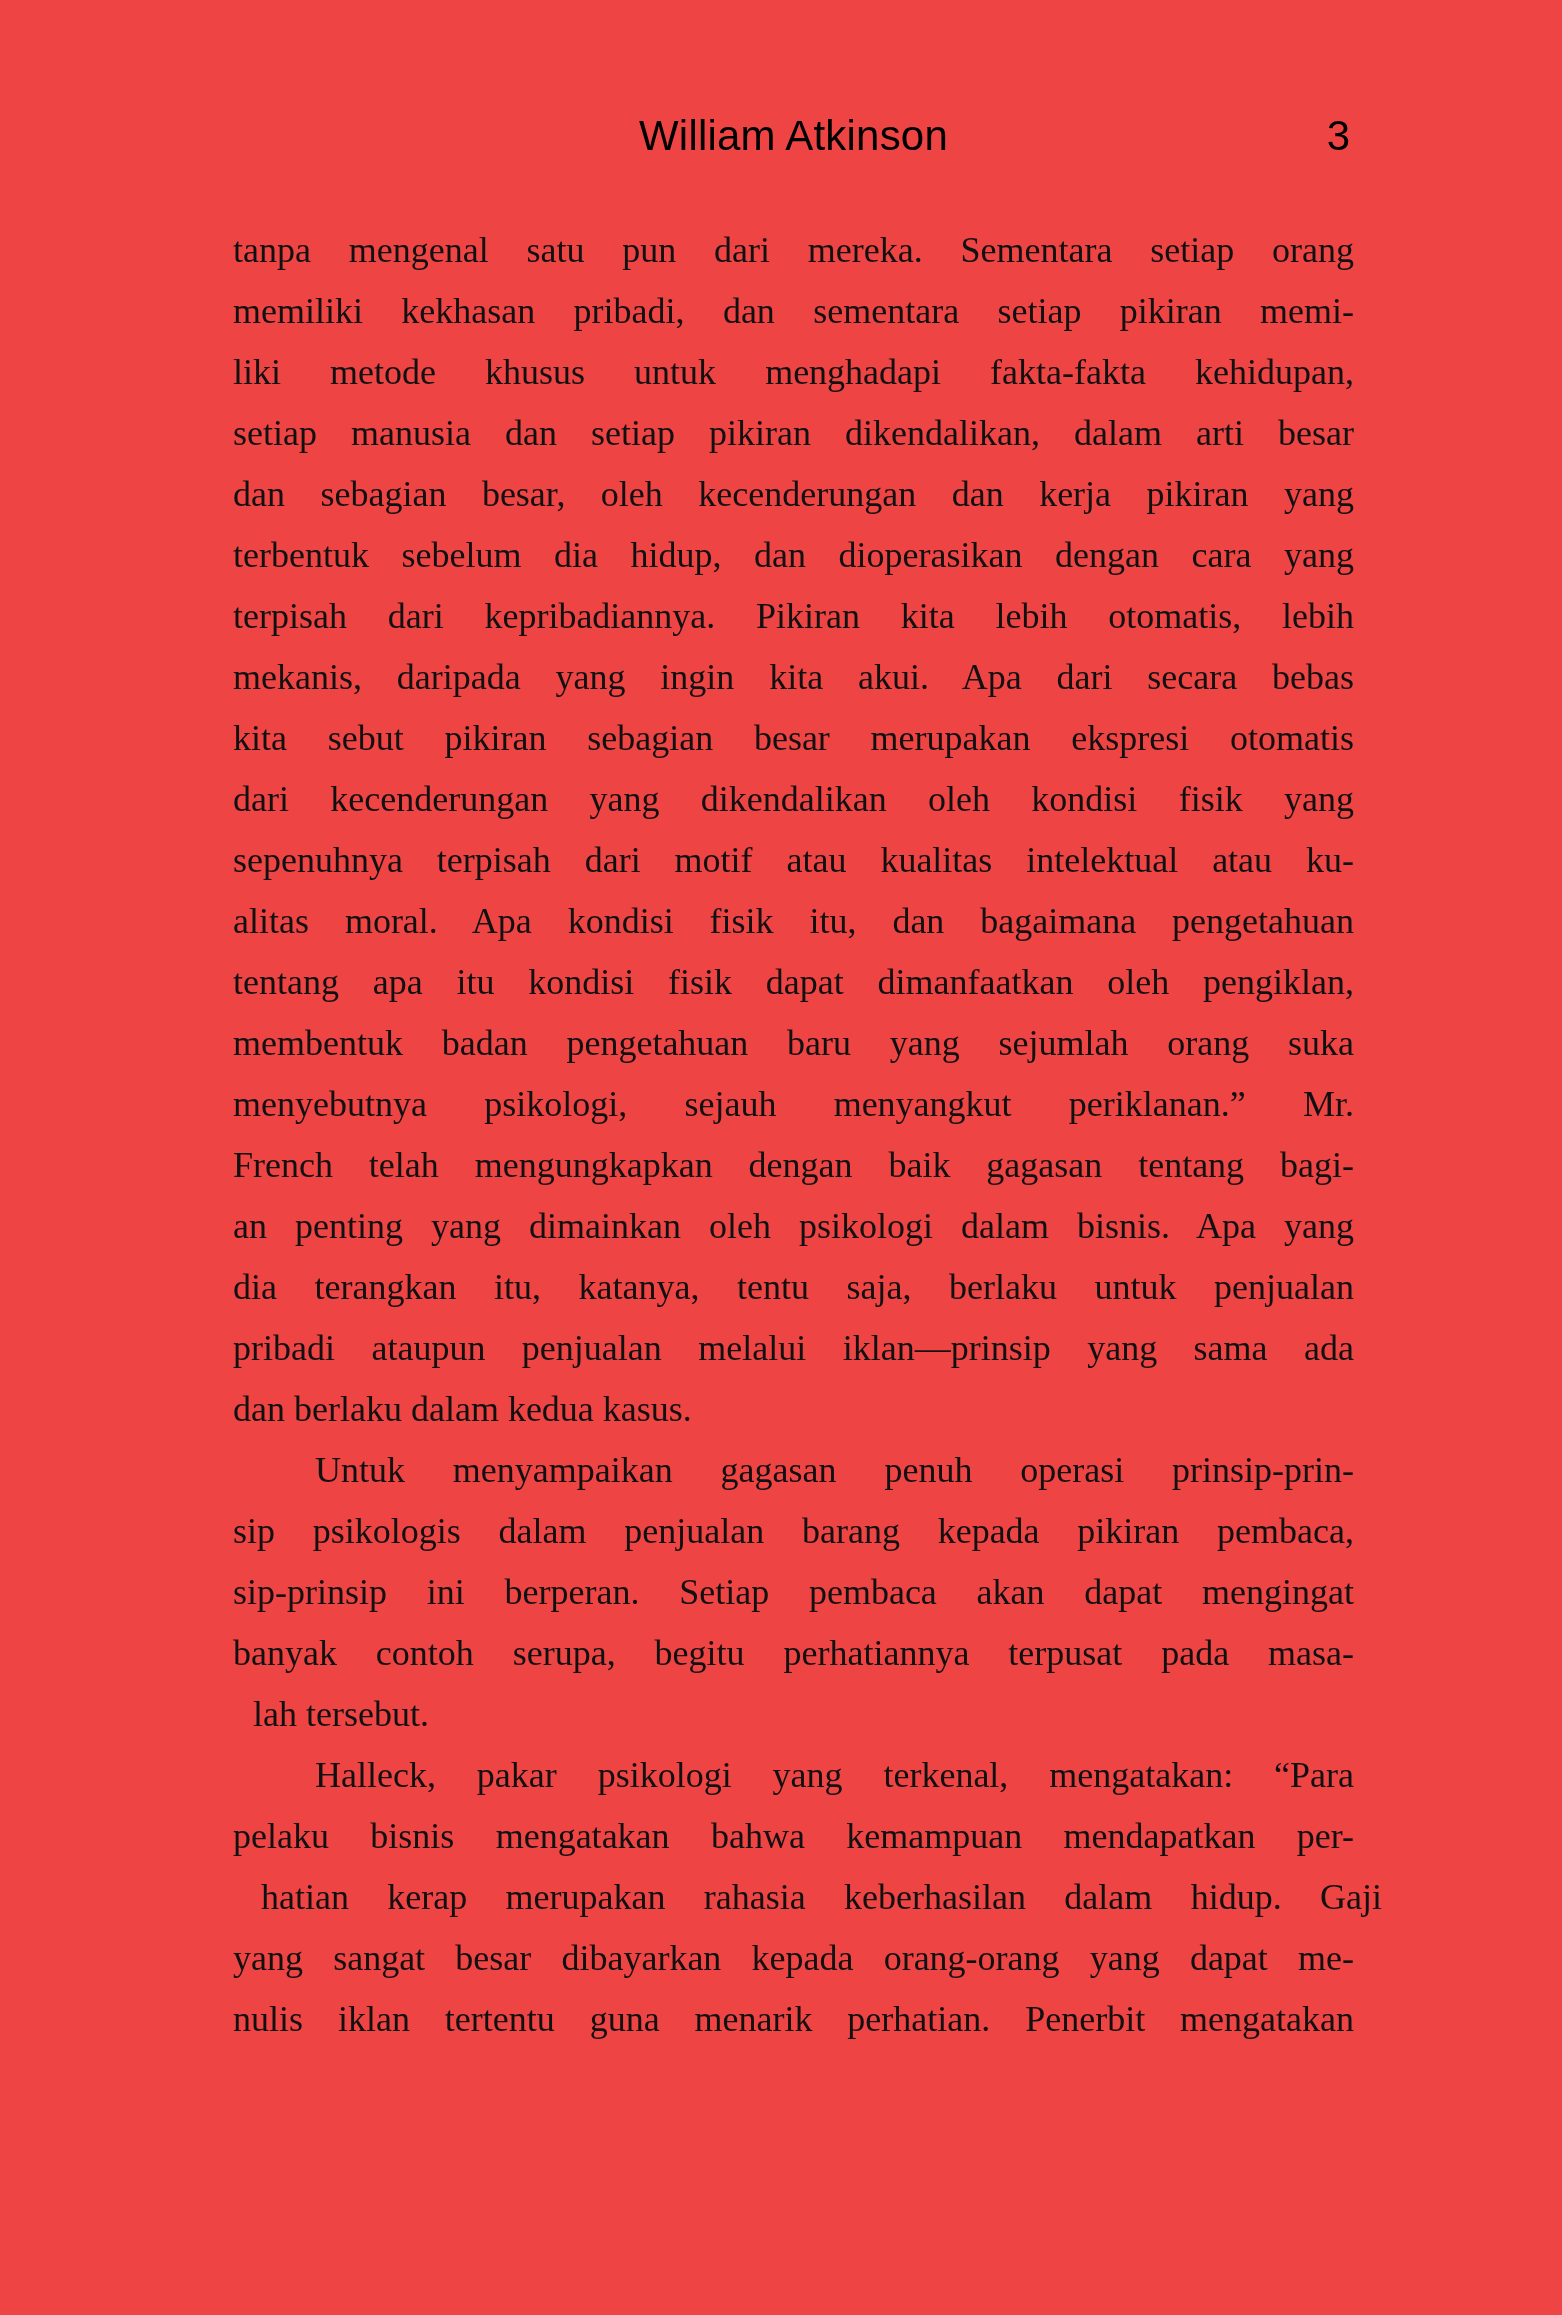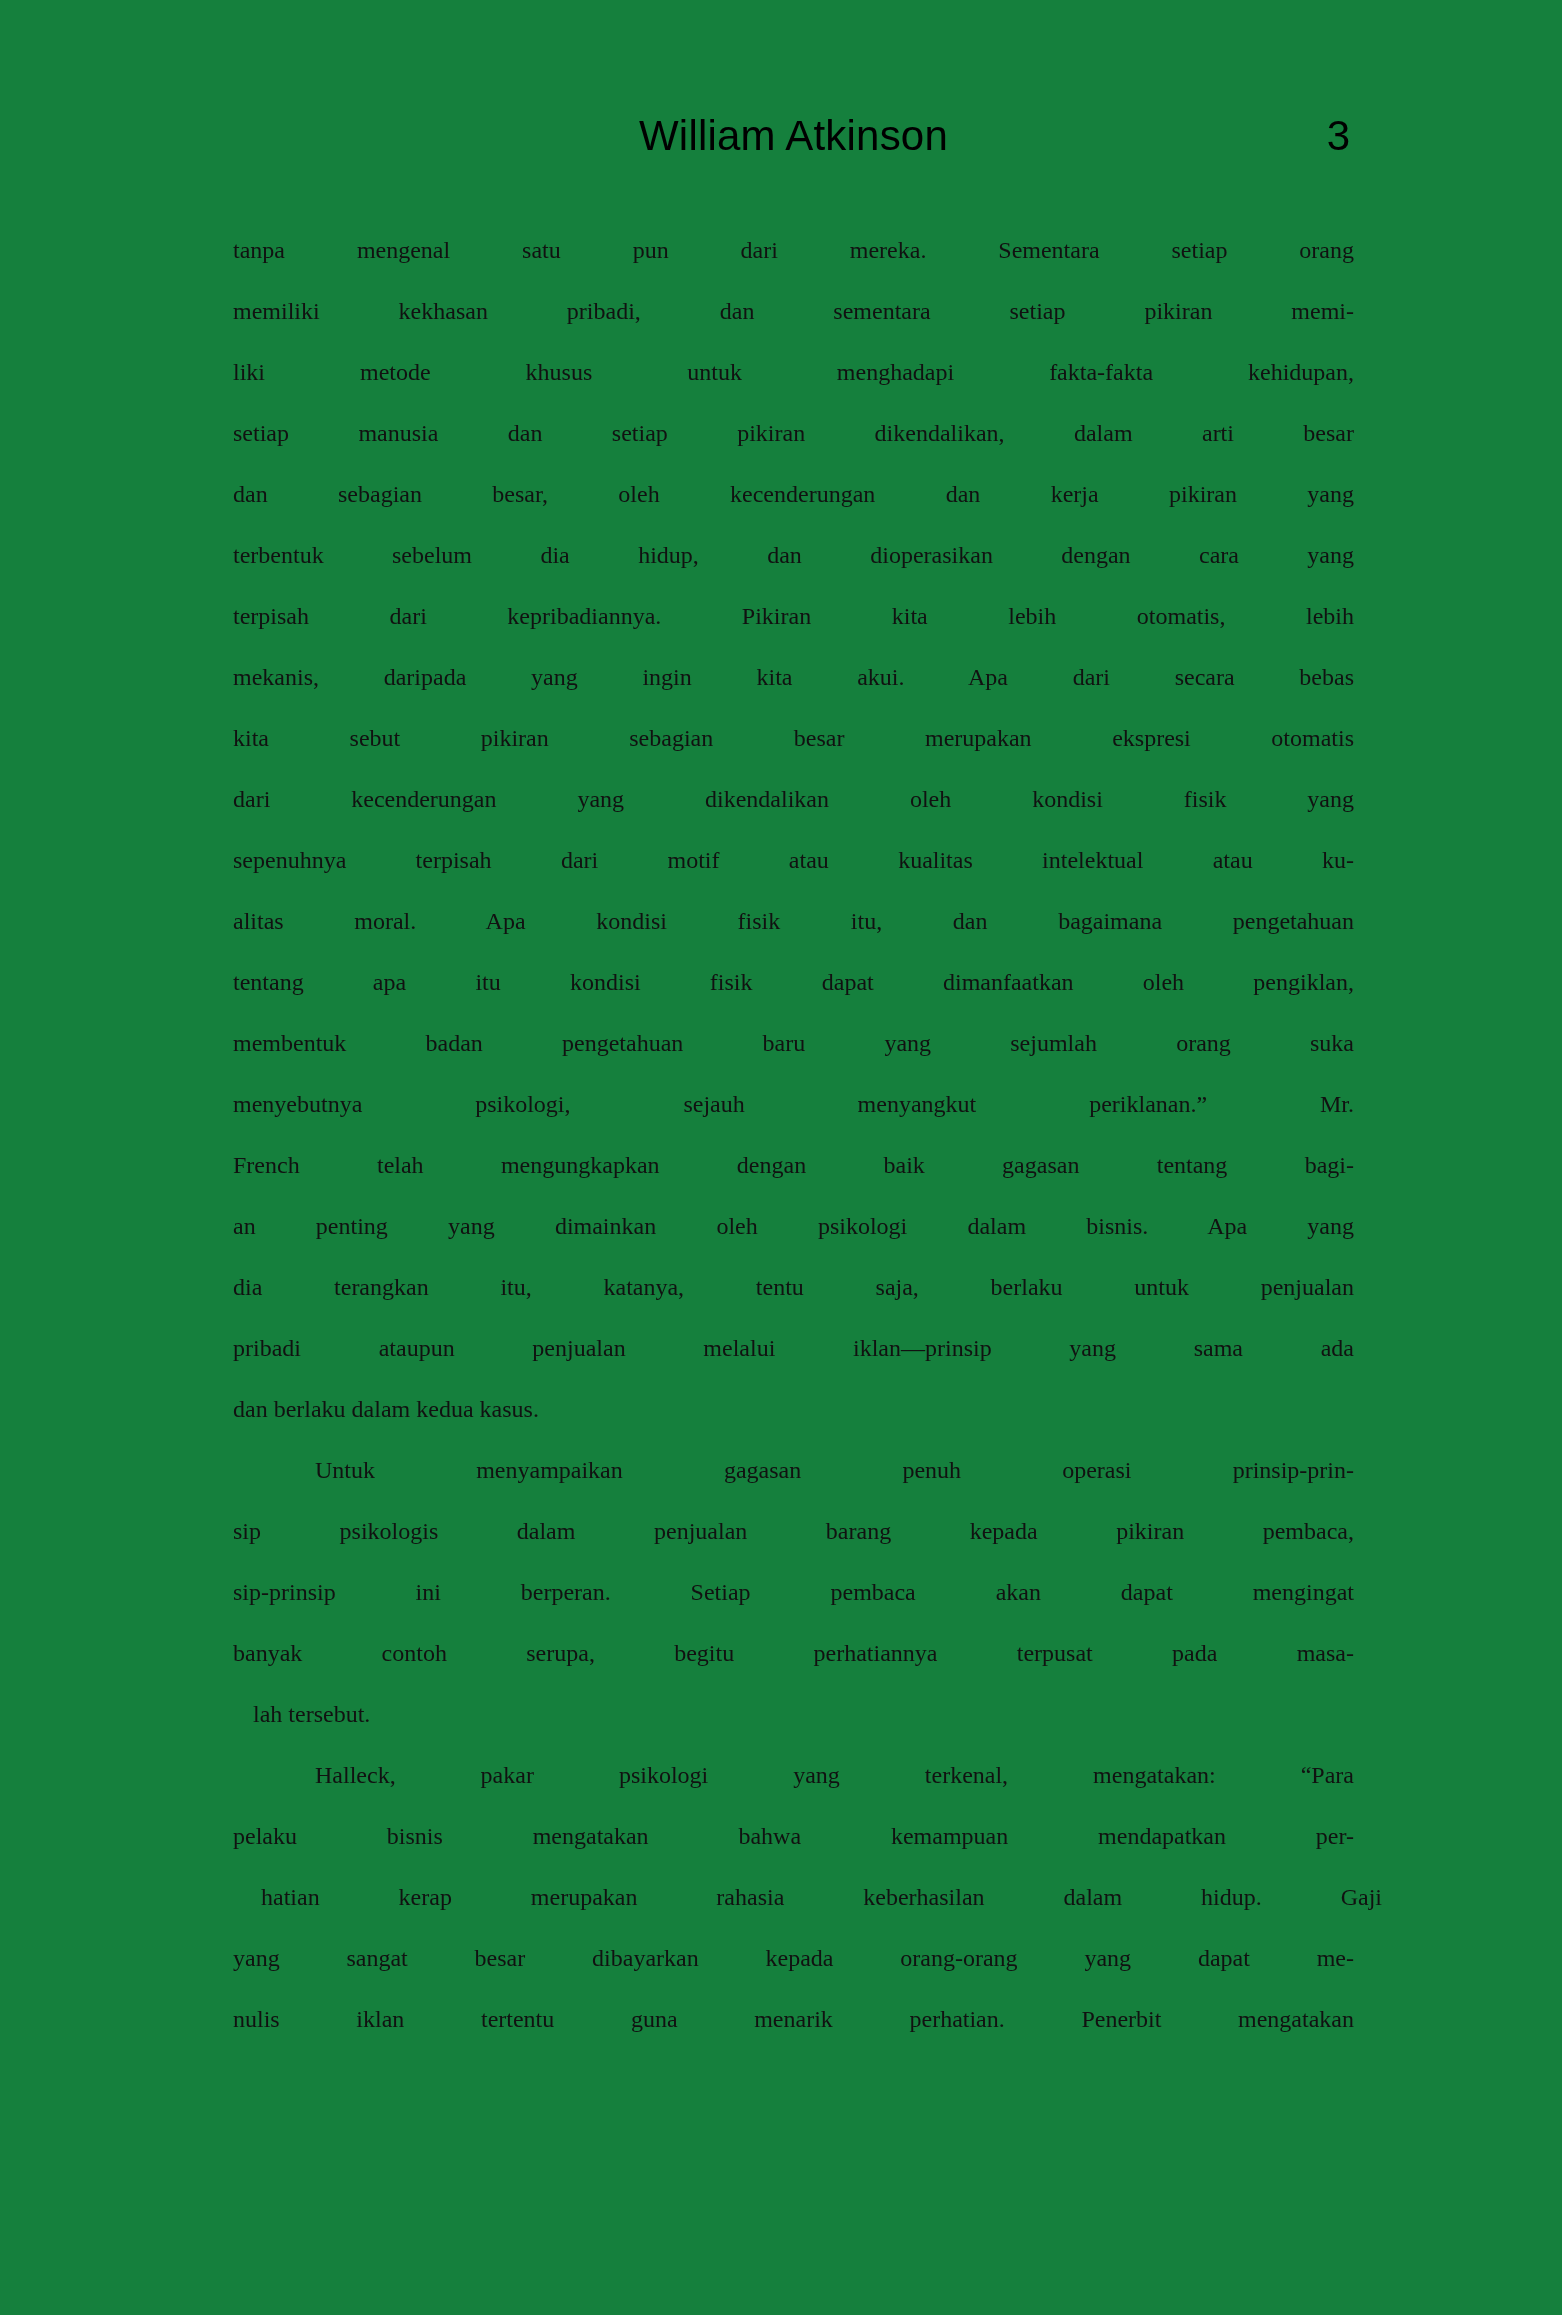--- a/index.html
+++ b/index.html
@@ -13,21 +13,21 @@
       position: relative;
       overflow: hidden;
       color: #000000;
     }
     .page {
       position: absolute;
       left: 0;
       top: 0;
       width: 1562px;
       height: 2315px;
-      background: #15803d;
+      background: #ef4444;
     }
     .running-head {
       position: absolute;
       left: 233px;
       top: 111px;
       width: 1121px;
       height: 49px;
       font-family: "Liberation Sans", sans-serif;
       font-size: 42px;
       line-height: 49px;
@@ -45,21 +45,21 @@
       position: absolute;
       right: 3.9px;
       top: 0;
     }
     .body-text {
       position: absolute;
       left: 233px;
       top: 220px;
       width: 1121px;
       font-family: "Liberation Serif", serif;
-      font-size: 24px;
+      font-size: 36px;
       line-height: 61px;
       color: #111111;
     }
     .para {
       margin: 0;
       padding: 0;
     }
     .line {
       display: block;
       white-space: nowrap;

